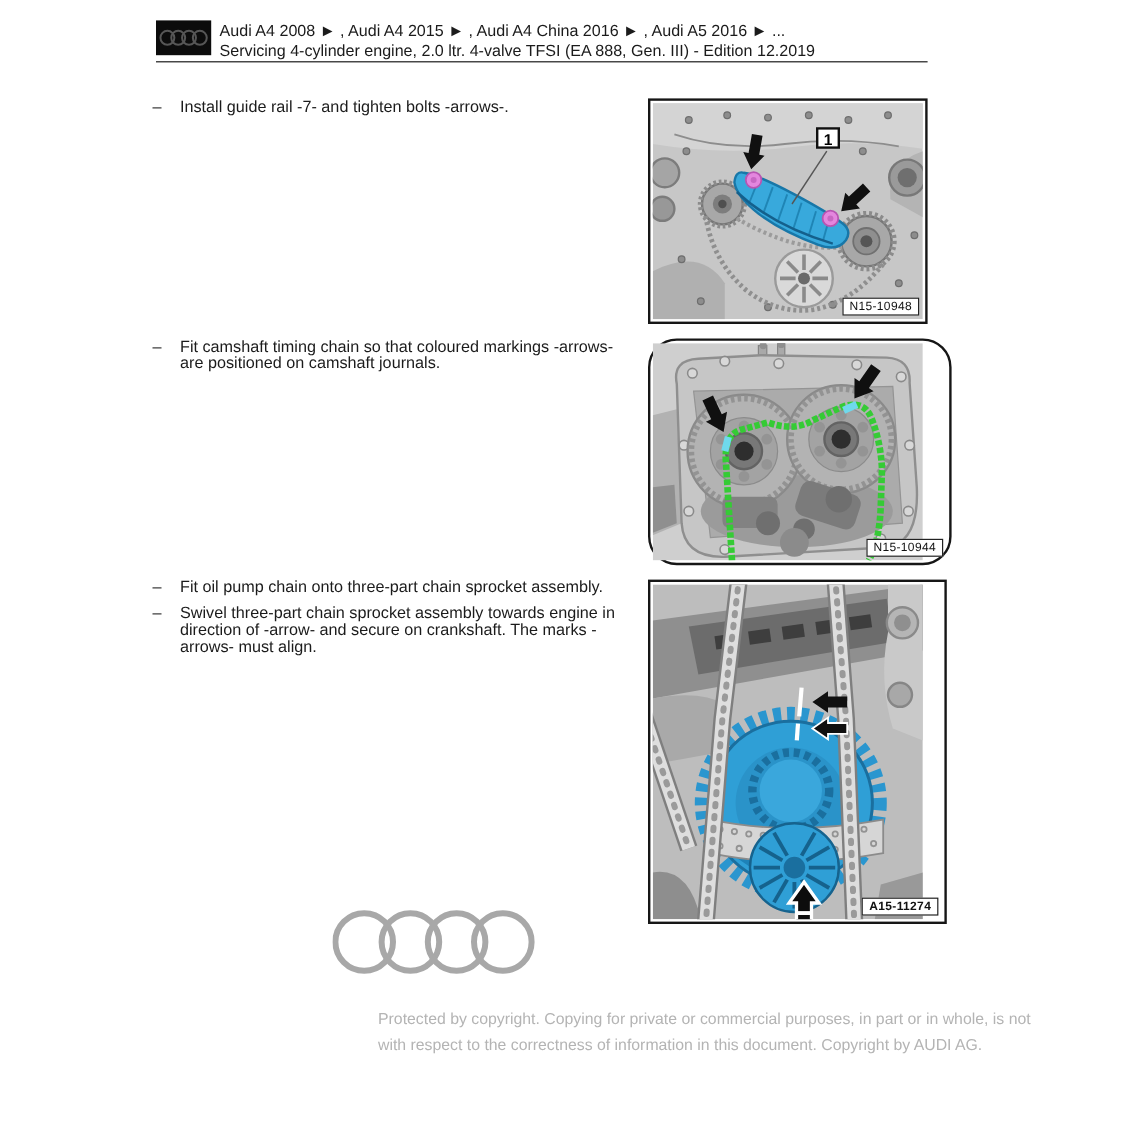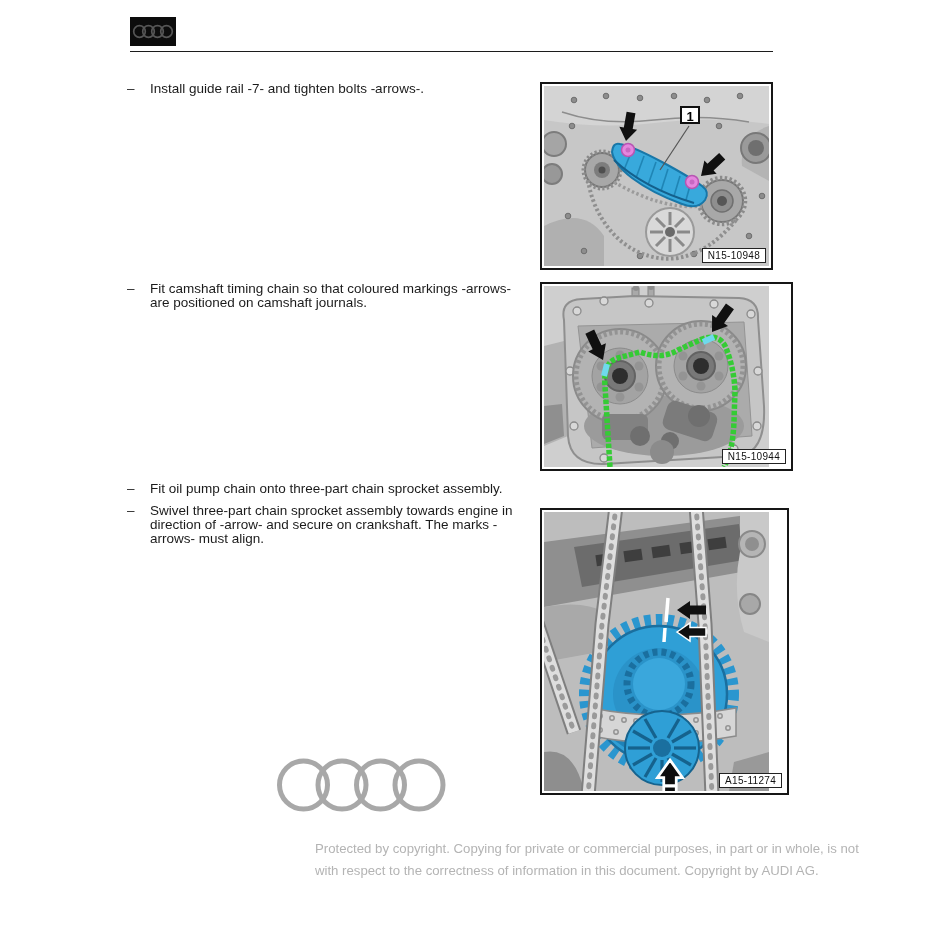--- a/index.html
+++ b/index.html
@@ -11,22 +11,22 @@
   .logo-box{position:absolute;left:130px;top:17px;width:46px;height:29px;background:#0c0c0c;}
   .header-text{position:absolute;left:183px;top:18px;font-size:13.4px;line-height:16.5px;white-space:nowrap;}
   .header-rule{position:absolute;left:130px;top:51px;width:643px;border-top:1.6px solid #1c1c1c;}
   
   .instr{position:absolute;left:127px;width:402px;display:flex;font-size:13.5px;line-height:14px;}
   .instr .bullet{flex:0 0 23px;}
   .i1{top:82px;} .i2{top:282px;} .i3{top:482px;} .i4{top:504px;}
   
   .figure{position:absolute;left:540px;box-sizing:border-box;border:2px solid #161616;background:#ffffff;padding:2px;}
   .f1{top:82px;width:233px;height:188px;}
-  .f2{top:282px;width:253px;height:189px;}
-  .f3{top:508px;width:249px;height:287px;}
+  .f2{top:282px;width:253px;height:189px;border-radius:24px;}
+  .f3{top:483px;width:249px;height:287px;font-weight:bold;}
   .figure svg{display:block;}
   .fig-code{
     position:absolute;right:5px;bottom:5px;background:#ffffff;border:1px solid #222;
     font-size:10px;line-height:11px;padding:1px 5px;letter-spacing:.3px;color:#111;
   }
   .callout{
     position:absolute;left:138px;top:22px;width:20px;height:18px;background:#fff;border:2px solid #101010;
     font-size:13px;font-weight:bold;text-align:center;line-height:17px;box-sizing:border-box;color:#000;
   }
   
@@ -40,20 +40,24 @@
 
   <div class="logo-box">
     <svg width="46" height="29" viewBox="0 0 46 29">
       <g fill="none" stroke="#565656" stroke-width="1.7">
         <circle cx="9.5" cy="14.5" r="5.8"></circle>
           <circle cx="18.5" cy="14.5" r="5.8"></circle>
         <circle cx="27.5" cy="14.5" r="5.8"></circle>
           <circle cx="36.5" cy="14.5" r="5.8"></circle>
       </g>
     </svg>
+  </div>
+  <div class="header-text">
+    <div>Audi A4 2008 ► , Audi A4 2015 ► , Audi A4 China 2016 ► , Audi A5 2016 ► ...</div>
+    <div>Servicing 4-cylinder engine, 2.0 ltr. 4-valve TFSI (EA 888, Gen. III) - Edition 12.2019</div>
   </div>
   <div class="header-rule"></div>
 
   <div class="instr i1">
     <span class="bullet">–</span>
     <span>Install guide rail -7- and tighten bolts -arrows-.</span>
   </div>
   <div class="instr i2">
     <span class="bullet">–</span>
     <span>Fit camshaft timing chain so that coloured markings -arrows- are positioned on camshaft journals.</span>

